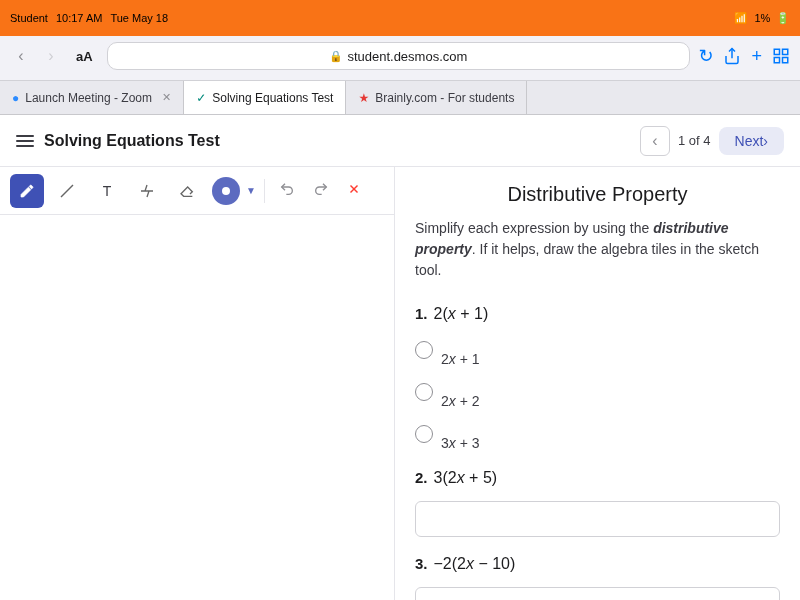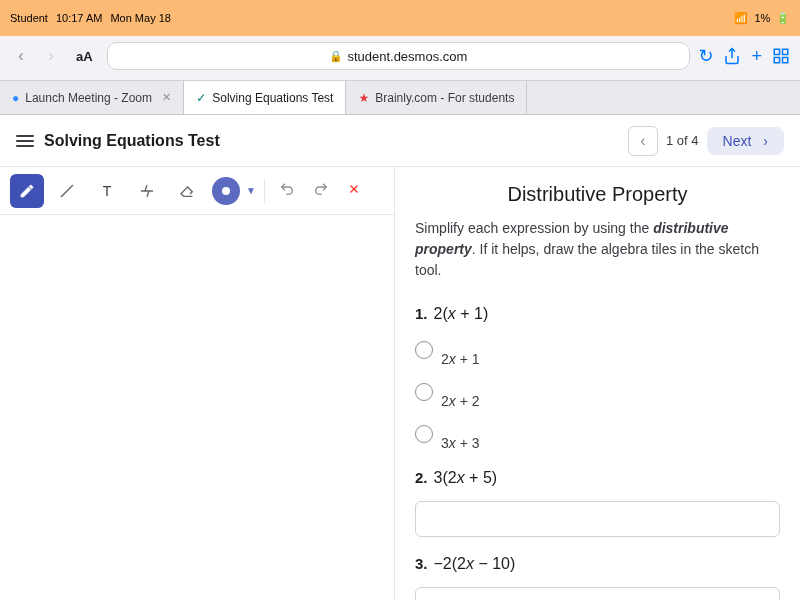--- a/index.html
+++ b/index.html
@@ -1,20 +1,20 @@
 <!DOCTYPE html>
 <html><head>
   <meta charset="utf-8">
   <style>
     * { box-sizing: border-box; margin: 0; padding: 0; }
     body { font-family: -apple-system, BlinkMacSystemFont, 'Helvetica Neue', Arial, sans-serif; background: #fff; width: 800px; height: 600px; overflow: hidden; font-size: 14px; }
 
     
     #status-bar {
-      background: #fdba74;
+      background: #f97316;
       display: flex;
       align-items: center;
       justify-content: space-between;
       padding: 18px 10px;
       height: 22px;
       font-size: 11px;
       font-weight: 500;
     }
     .status-left { display: flex; gap: 8px; align-items: center; }
     .status-right { display: flex; gap: 6px; align-items: center; font-size: 11px; }
@@ -141,21 +141,21 @@
       color: #3c3c43;
     }
     .next-btn {
       background: #e8eaf6;
       color: #3f51b5;
       border: none;
       border-radius: 8px;
       padding: 6px 16px;
       font-size: 14px;
       font-weight: 500;
-      display: flex; align-items: center; gap: 12px;
+      display: flex; align-items: center; gap: 0;
       cursor: pointer;
     }
 
     
     #main-content {
       display: flex;
       height: calc(600px - 22px - 46px - 34px - 52px);
       
     }
 
@@ -286,21 +286,21 @@
       background: #fff;
     }
   </style>
 </head>
 <body>
 
 <div id="status-bar">
   <div class="status-left">
     <span>Student</span>
     <span>10:17 AM</span>
-    <span>Mon May 18</span>
+    <span>Tue May 18</span>
   </div>
   <div class="status-right">
     <span>📶</span>
     <span>1%</span>
     <span>🔋</span>
   </div>
 </div>
 
 <div id="browser-chrome">
   <div class="browser-nav">

